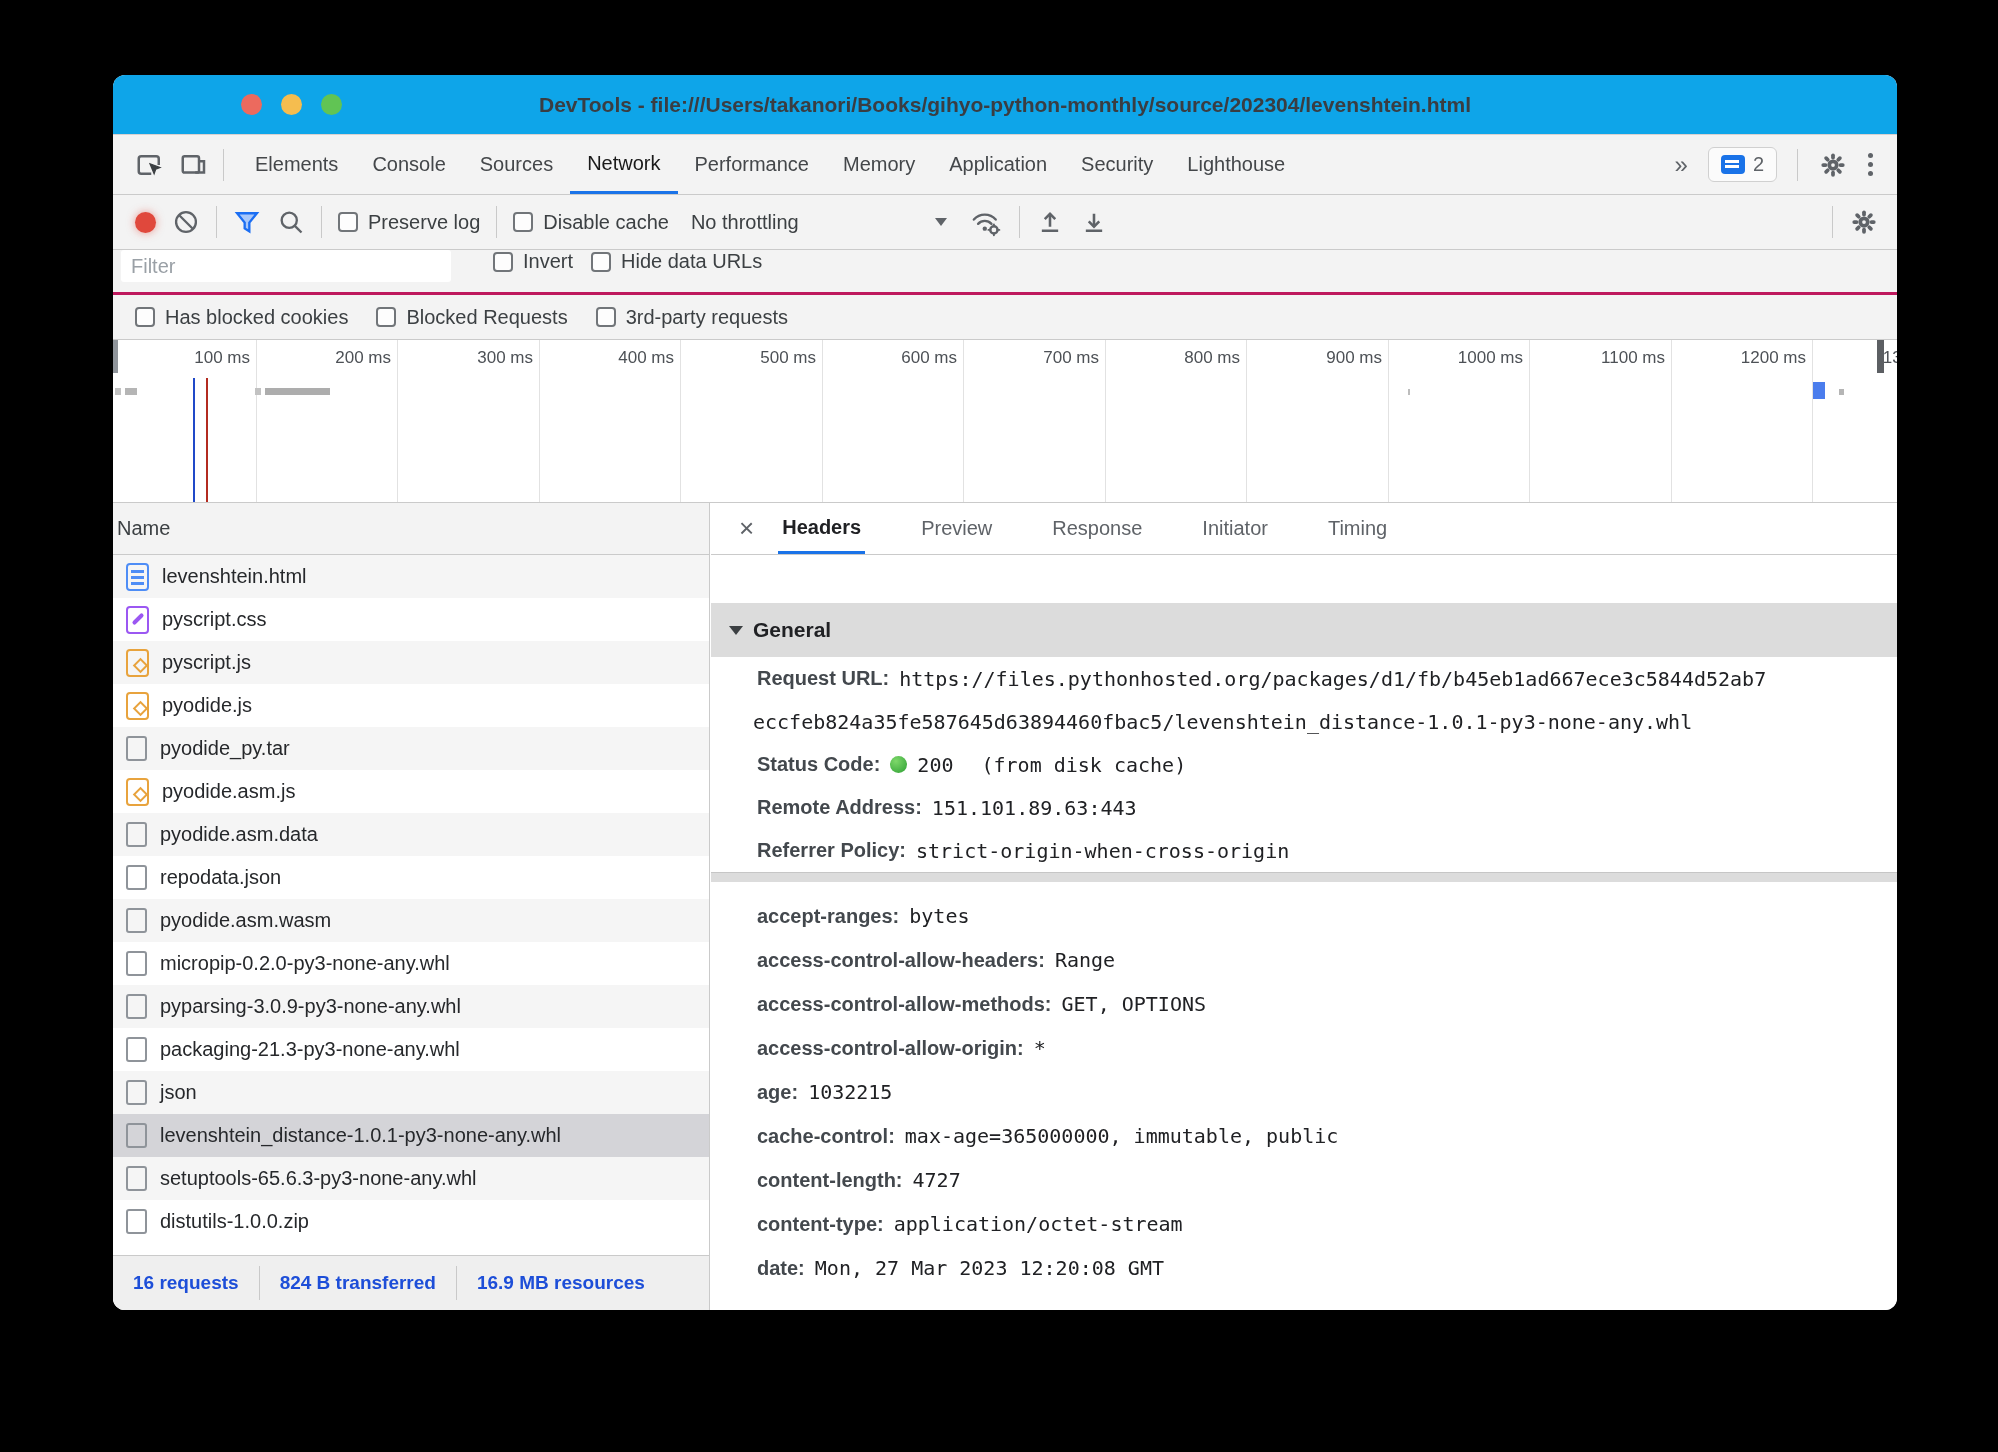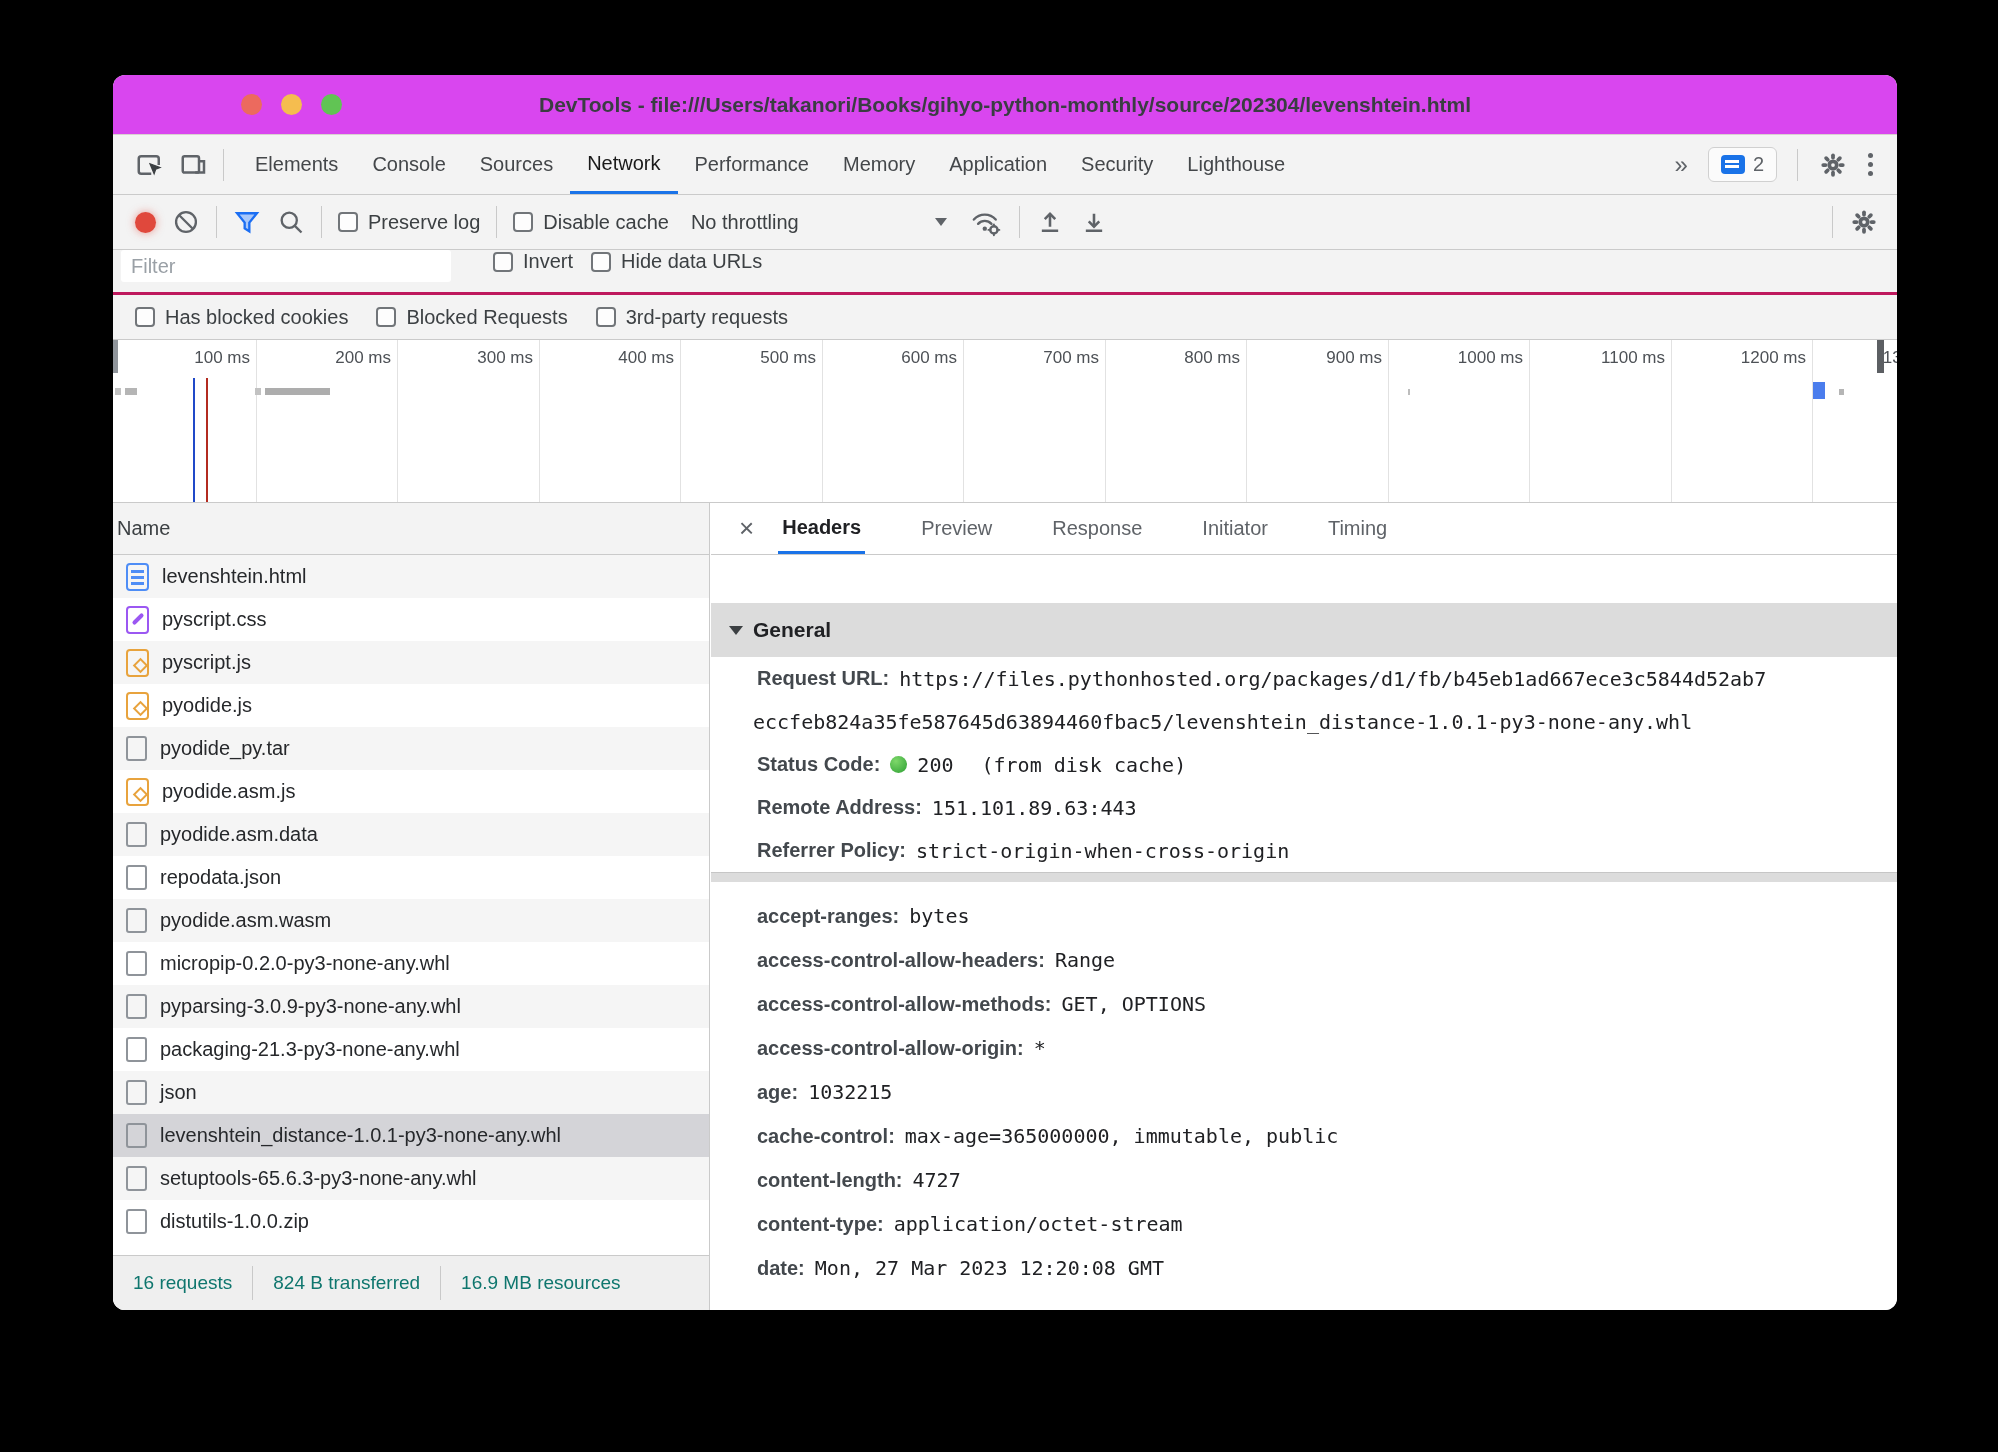--- a/index.html
+++ b/index.html
@@ -3,21 +3,21 @@
 <meta charset="utf-8">
 <style>
   * { margin:0; padding:0; box-sizing:border-box; }
   html,body { background:#000; }
   body { font-family:"Liberation Sans", sans-serif; }
   #stage { position:relative; width:1998px; height:1452px; background:#000; overflow:hidden; }
   #window { position:absolute; left:113px; top:75px; width:1784px; height:1235px;
             background:#fff; border-radius:12px; overflow:hidden; }
 
   
-  .titlebar { position:absolute; left:0; top:0; width:100%; height:60px; background:#d946ef;
+  .titlebar { position:absolute; left:0; top:0; width:100%; height:60px; background:#0ea5e9;
               border-bottom:1px solid #d8d1d0; display:flex; align-items:center; }
   .traffic { position:absolute; left:128px; top:19px; display:flex; gap:19px; }
   .tl { width:21px; height:21px; border-radius:50%; }
   .tl.red { background:#ec6a5e; } .tl.yellow { background:#f5bd4f; } .tl.green { background:#61c454; }
   .win-title { width:100%; text-align:center; font-size:21px; font-weight:bold; color:#3a3d42; }
 
   
   .tabbar { position:absolute; left:0; top:60px; width:100%; height:60px; background:#f3f3f3;
             border-bottom:1px solid #cacaca; display:flex; align-items:stretch; }
   .tabbar-icons { display:flex; align-items:center; gap:14px; padding:0 14px 0 22px; }
@@ -82,22 +82,22 @@
   .fic.html { border-color:#4e8df6; }
   .fic.html::before { content:""; position:absolute; left:3px; top:5px; width:13px; height:3px; background:#4e8df6;
                       box-shadow:0 6px 0 #4e8df6, 0 12px 0 #4e8df6; }
   .fic.css { border-color:#9b57f2; }
   .fic.css::before { content:""; position:absolute; left:8px; top:4px; width:4px; height:14px; background:#9b57f2;
                      transform:rotate(45deg); border-radius:2px; }
   .fic.js { border-color:#e8a33d; }
   .fic.js::before { content:""; position:absolute; left:7px; top:9px; width:7px; height:7px;
                     border:2px solid #e8a33d; transform:rotate(45deg); }
   .statusbar { position:absolute; left:0; bottom:0; width:597px; height:55px; background:#efefef;
-               border-top:1px solid #cacaca; display:flex; align-items:center; gap:0; font-size:19px; color:#0f766e;
-               white-space:nowrap; overflow:hidden; }
+               border-top:1px solid #cacaca; display:flex; align-items:center; gap:0; font-size:19px; color:#1d4ed8;
+               white-space:nowrap; overflow:hidden;font-weight:bold; }
   .statusbar .item { padding:0 20px; }
   .statusbar .sep { width:1px; height:34px; background:#c9c9c9; flex:none; }
 
   
   .right-pane { position:absolute; left:598px; top:0; width:1186px; height:807px; background:#fff; overflow:hidden; }
   .detail-tabs { height:52px; display:flex; align-items:stretch; gap:0; border-bottom:1px solid #cacaca;
                  background:#fff; }
   .close-x { display:flex; align-items:center; padding:0 24px 0 28px; font-size:26px; color:#5f6368; }
   .dtab { display:flex; align-items:center; padding:0 4px; margin-right:52px; font-size:20px; color:#5f6368; }
   .dtab.active { color:#202124; font-weight:bold; border-bottom:3px solid #1a73e8; }

